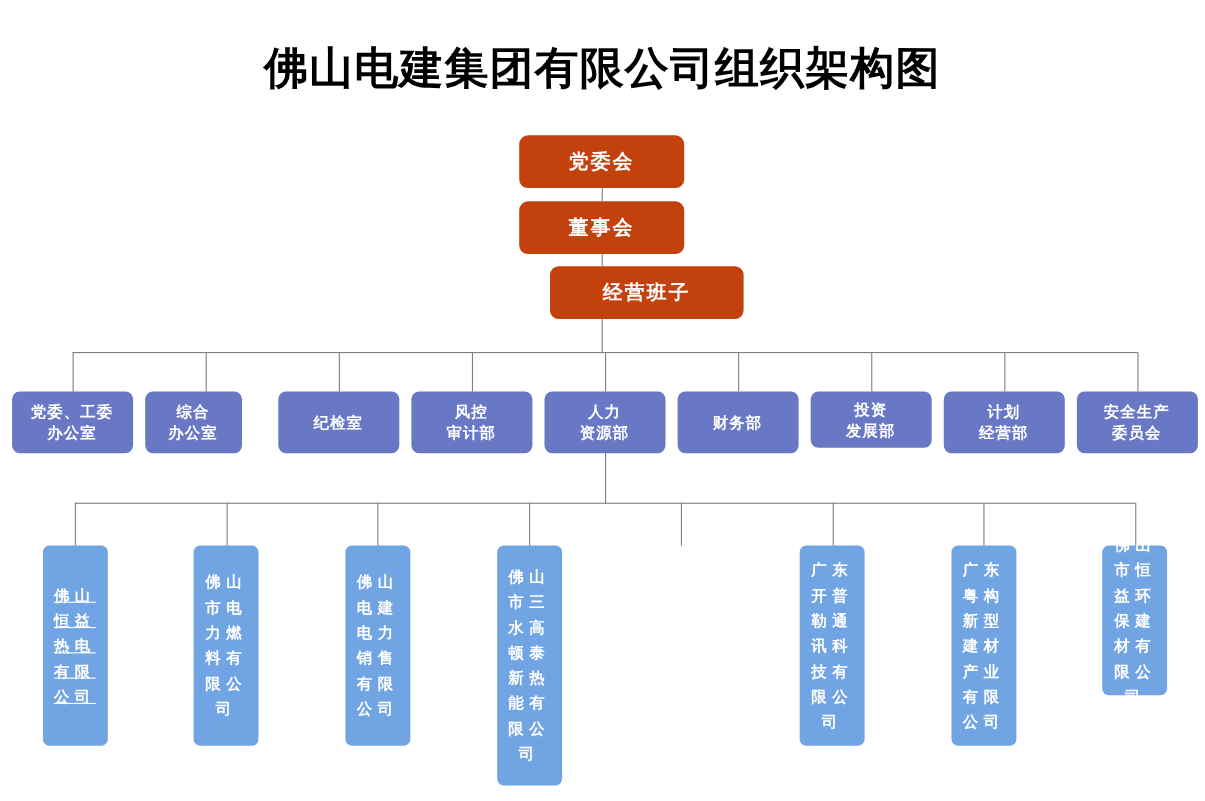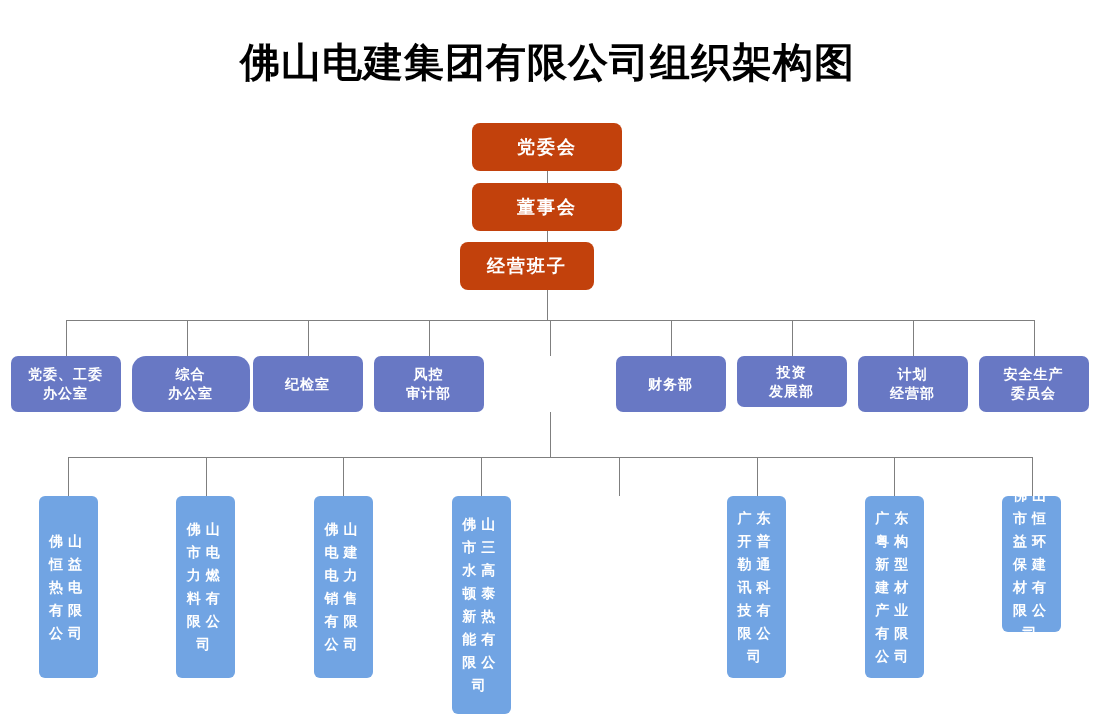--- a/index.html
+++ b/index.html
@@ -25,36 +25,38 @@
   }
   .cline{position:absolute;background:#7F7F7F;}
 </style>
 </head>
 <body>
 
 <div id="canvas">
   <div class="chart-title">佛山电建集团有限公司组织架构图</div>
 <div class="node lvl1" style="left: 472px; top: 123px; width: 150px; height: 48px;">党委会</div>
     <div class="node lvl1" style="left: 472px; top: 183px; width: 150px; height: 48px;">董事会</div>
-    <div class="node lvl1" style="left: 460px; top: 242px; width: 134px; height: 48px;">经营班子</div>
+    <div class="node lvl1" style="left: 500px; top: 242px; width: 176px; height: 48px;">经营班子</div>
     <div class="node lvl2" style="left: 10.5px; top: 356px; width: 110px; height: 56px;">党委、工委
 办公室</div>
-    <div class="node lvl2" style="left: 131.5px; top: 356px; width: 118px; height: 56px; border-radius: 14px;">综合
+    <div class="node lvl2" style="left: 131.5px; top: 356px; width: 88px; height: 56px;">综合
 办公室</div>
     <div class="node lvl2" style="left: 252.5px; top: 356px; width: 110px; height: 56px;">纪检室</div>
     <div class="node lvl2" style="left: 373.5px; top: 356px; width: 110px; height: 56px;">风控
 审计部</div>
+    <div class="node lvl2" style="left: 494.5px; top: 356px; width: 110px; height: 56px;">人力
+资源部</div>
     <div class="node lvl2" style="left: 615.5px; top: 356px; width: 110px; height: 56px;">财务部</div>
     <div class="node lvl2" style="left: 736.5px; top: 356px; width: 110px; height: 51px;">投资
 发展部</div>
     <div class="node lvl2" style="left: 857.5px; top: 356px; width: 110px; height: 56px;">计划
 经营部</div>
     <div class="node lvl2" style="left: 978.5px; top: 356px; width: 110px; height: 56px;">安全生产
 委员会</div>
-    <div class="node lvl3" style="left: 38.5px; top: 496px; width: 59px; height: 182px;">
+    <div class="node lvl3" style="left: 38.5px; top: 496px; width: 59px; height: 182px; text-decoration: underline;">
       <div class="txt">佛山恒益热电有限公司</div>
     </div>
     <div class="node lvl3" style="left: 176.21px; top: 496px; width: 59px; height: 182px;">
       <div class="txt">佛山市电力燃料有限公司</div>
     </div>
     <div class="node lvl3" style="left: 313.92px; top: 496px; width: 59px; height: 182px;">
       <div class="txt">佛山电建电力销售有限公司</div>
     </div>
     <div class="node lvl3" style="left: 451.63px; top: 496px; width: 59px; height: 218px;">
       <div class="txt">佛山市三水高顿泰新热能有限公司</div>

